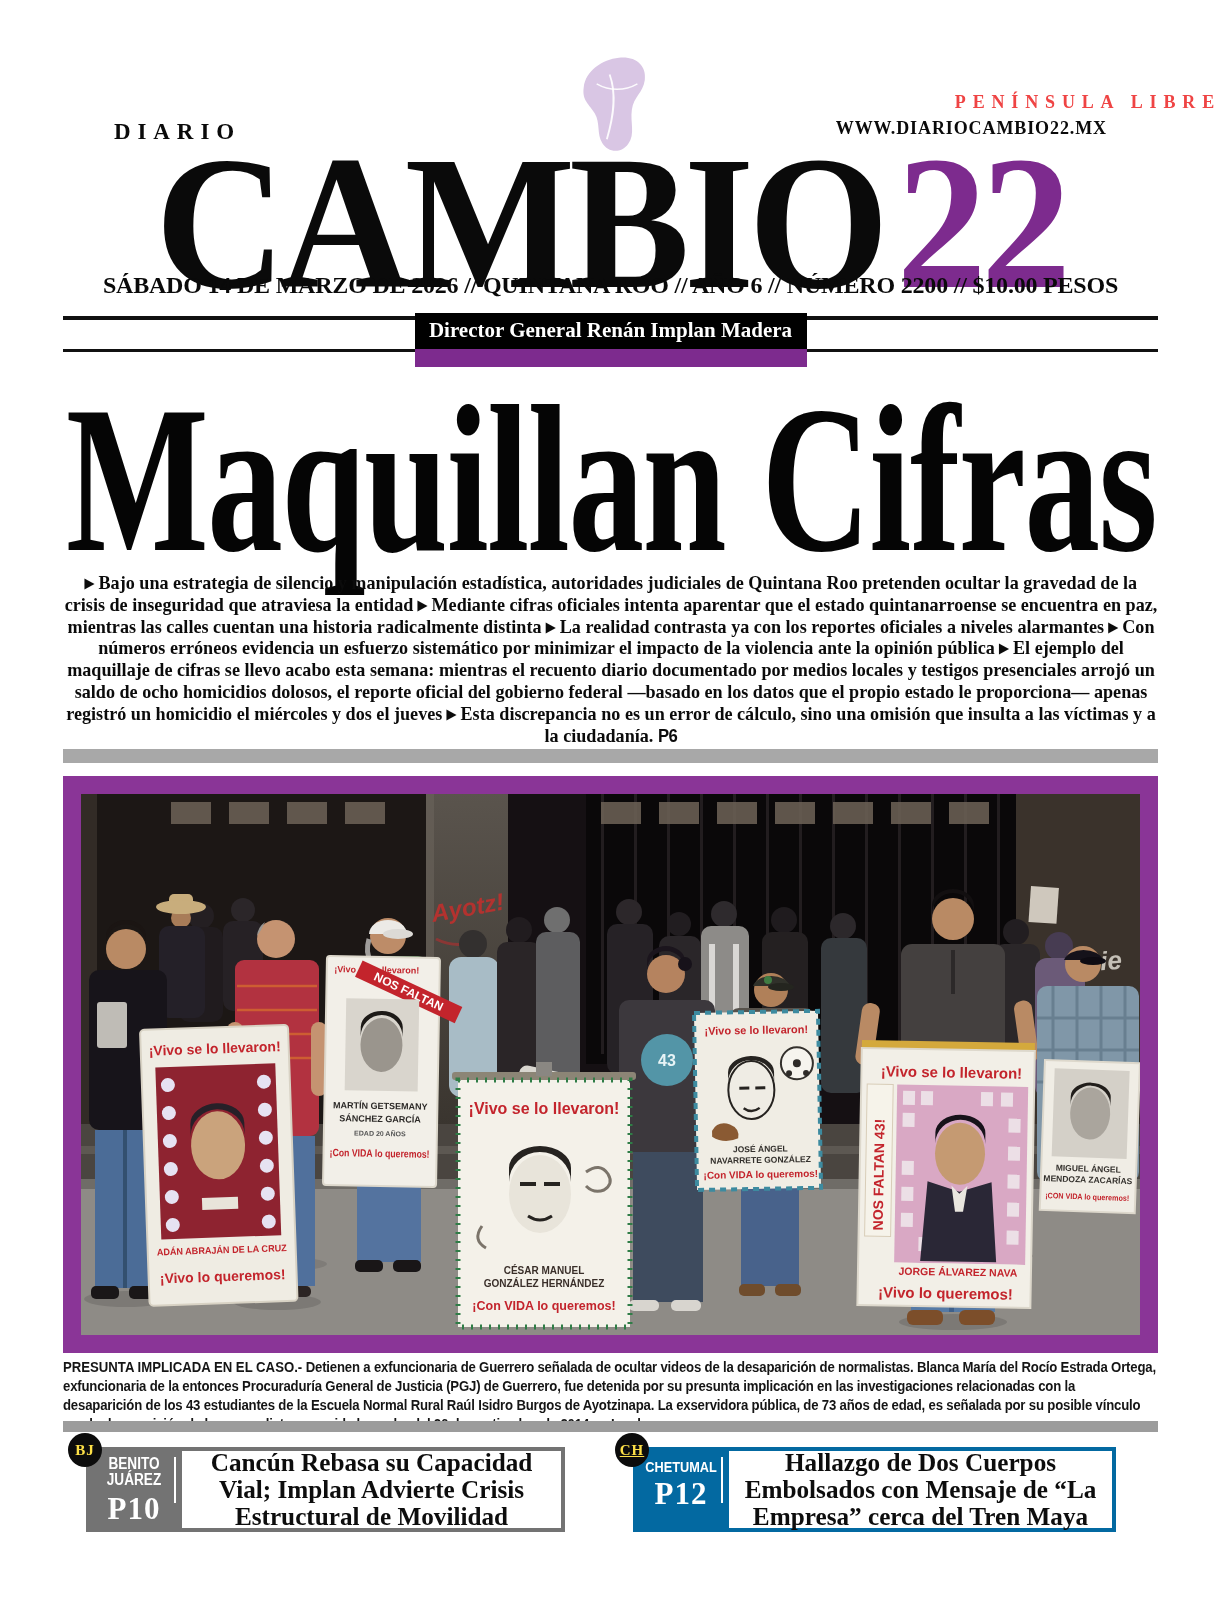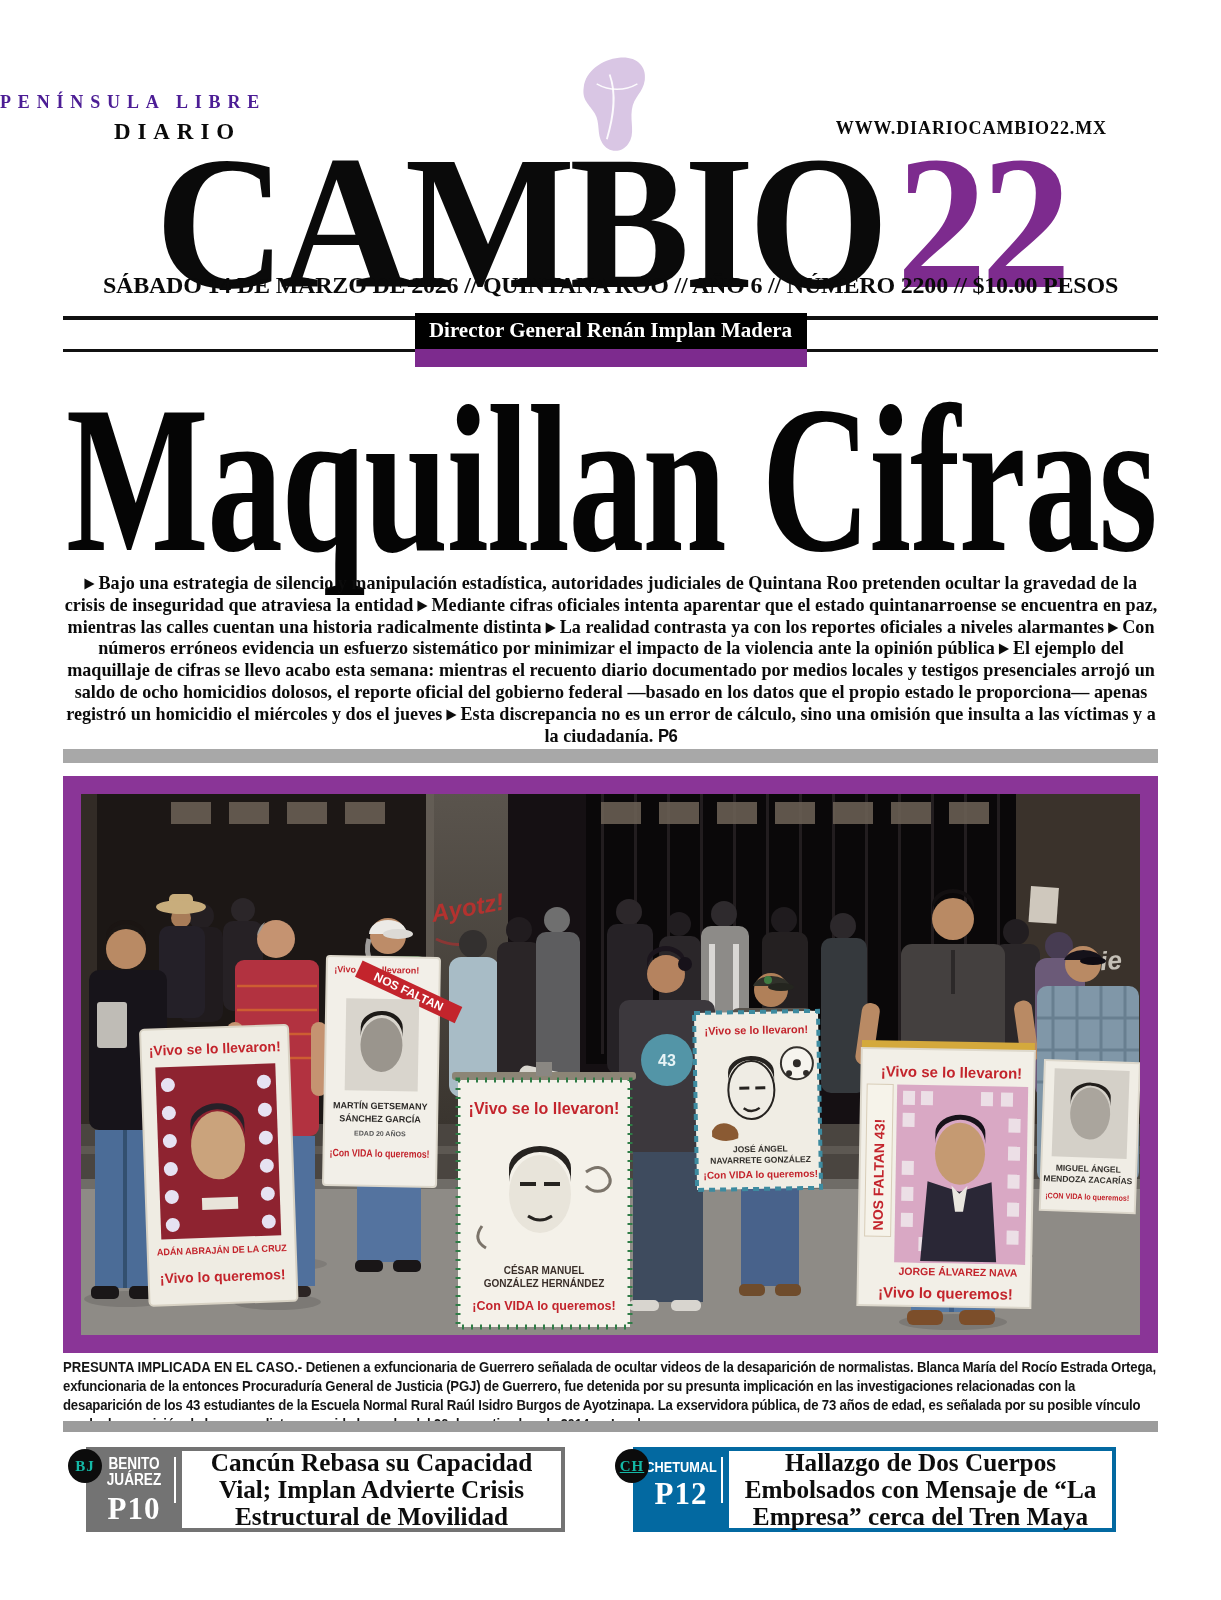--- a/index.html
+++ b/index.html
@@ -1,21 +1,21 @@
 <!DOCTYPE html>
 <html><head>
 <meta charset="utf-8">
 <style>
   html,body{margin:0;padding:0;background:#ffffff;}
   .page{position:relative;width:1221px;height:1600px;background:#fff;overflow:hidden;
         font-family:"Liberation Serif",serif;color:#0a0a0a;}
   .abs{position:absolute;}
   
-  .tagline{top:92px;left:0;width:100%;text-align:left;font-weight:bold;font-size:18px;
-           letter-spacing:.38em;color:#4c1d95;}
+  .tagline{top:92px;left:0;width:100%;text-align:right;font-weight:bold;font-size:18px;
+           letter-spacing:.38em;color:#ef4444;}
   .kicker{top:119px;left:114px;font-weight:bold;font-size:23px;letter-spacing:.30em;}
   .website{top:118px;right:114px;font-weight:bold;font-size:18px;letter-spacing:.05em;}
   .masthead{top:128px;left:0;width:100%;text-align:center;white-space:nowrap;
             font-weight:bold;font-size:190px;line-height:1;letter-spacing:-6px;
             transform:scaleX(.95);}
   .masthead .num{color:#7d2b8e;padding-left:14px;}
   .dateline{top:272px;left:0;width:100%;text-align:center;font-weight:bold;font-size:24px;
             letter-spacing:-0.2px;}
   .rule{left:63px;width:1095px;background:#111;}
   .rule1{top:316px;height:4px;}
@@ -37,22 +37,22 @@
   
   .photo-frame{top:776px;left:63px;width:1095px;height:577px;background:#8a3597;}
   .photo-inner{position:absolute;left:18px;top:18px;right:18px;bottom:18px;overflow:hidden;background:#151013;}
   .photo-inner svg{display:block;width:100%;height:100%;}
   
   .caption{top:1358px;left:63px;width:1205px;transform:scaleX(.908);transform-origin:left top;
            font-family:"Liberation Sans",sans-serif;font-weight:bold;font-size:14.5px;
            line-height:1.32;color:#151515;letter-spacing:-.2px;}
   .caption .cap-lead{letter-spacing:0;}
   
-  .badge{top:1433px;width:34px;height:34px;border-radius:50%;background:#0c0c0c;color:#14b8a6;
-         text-align:center;line-height:34px;font-weight:bold;font-size:15px;letter-spacing:1px;z-index:4;margin-top:16px;}
+  .badge{top:1433px;width:34px;height:34px;border-radius:50%;background:#0c0c0c;color:#fde047;
+         text-align:center;line-height:34px;font-weight:bold;font-size:15px;letter-spacing:1px;z-index:4;}
   .story-box{top:1447px;height:85px;}
   .story-label{position:absolute;left:0;top:0;width:96px;height:100%;color:#fff;text-align:center;}
   .muni{margin-top:9px;font-family:"Liberation Sans",sans-serif;font-weight:bold;font-size:16px;
         line-height:1.02;transform:scaleX(.85);letter-spacing:0;}
   .muni.small{font-size:15px;margin-top:12px;}
   .pageno{font-weight:bold;font-size:31px;letter-spacing:1px;margin-top:2px;}
   .vdivider{position:absolute;left:88px;top:10px;width:2px;height:46px;background:#fff;}
   .story-panel{position:absolute;left:96px;top:4px;right:4px;bottom:4px;background:#fff;
                display:flex;align-items:center;justify-content:center;text-align:center;}
   .story-head{font-weight:bold;font-size:26px;line-height:1.04;color:#0d0d0d;transform:scaleX(.97);width:100%;}

